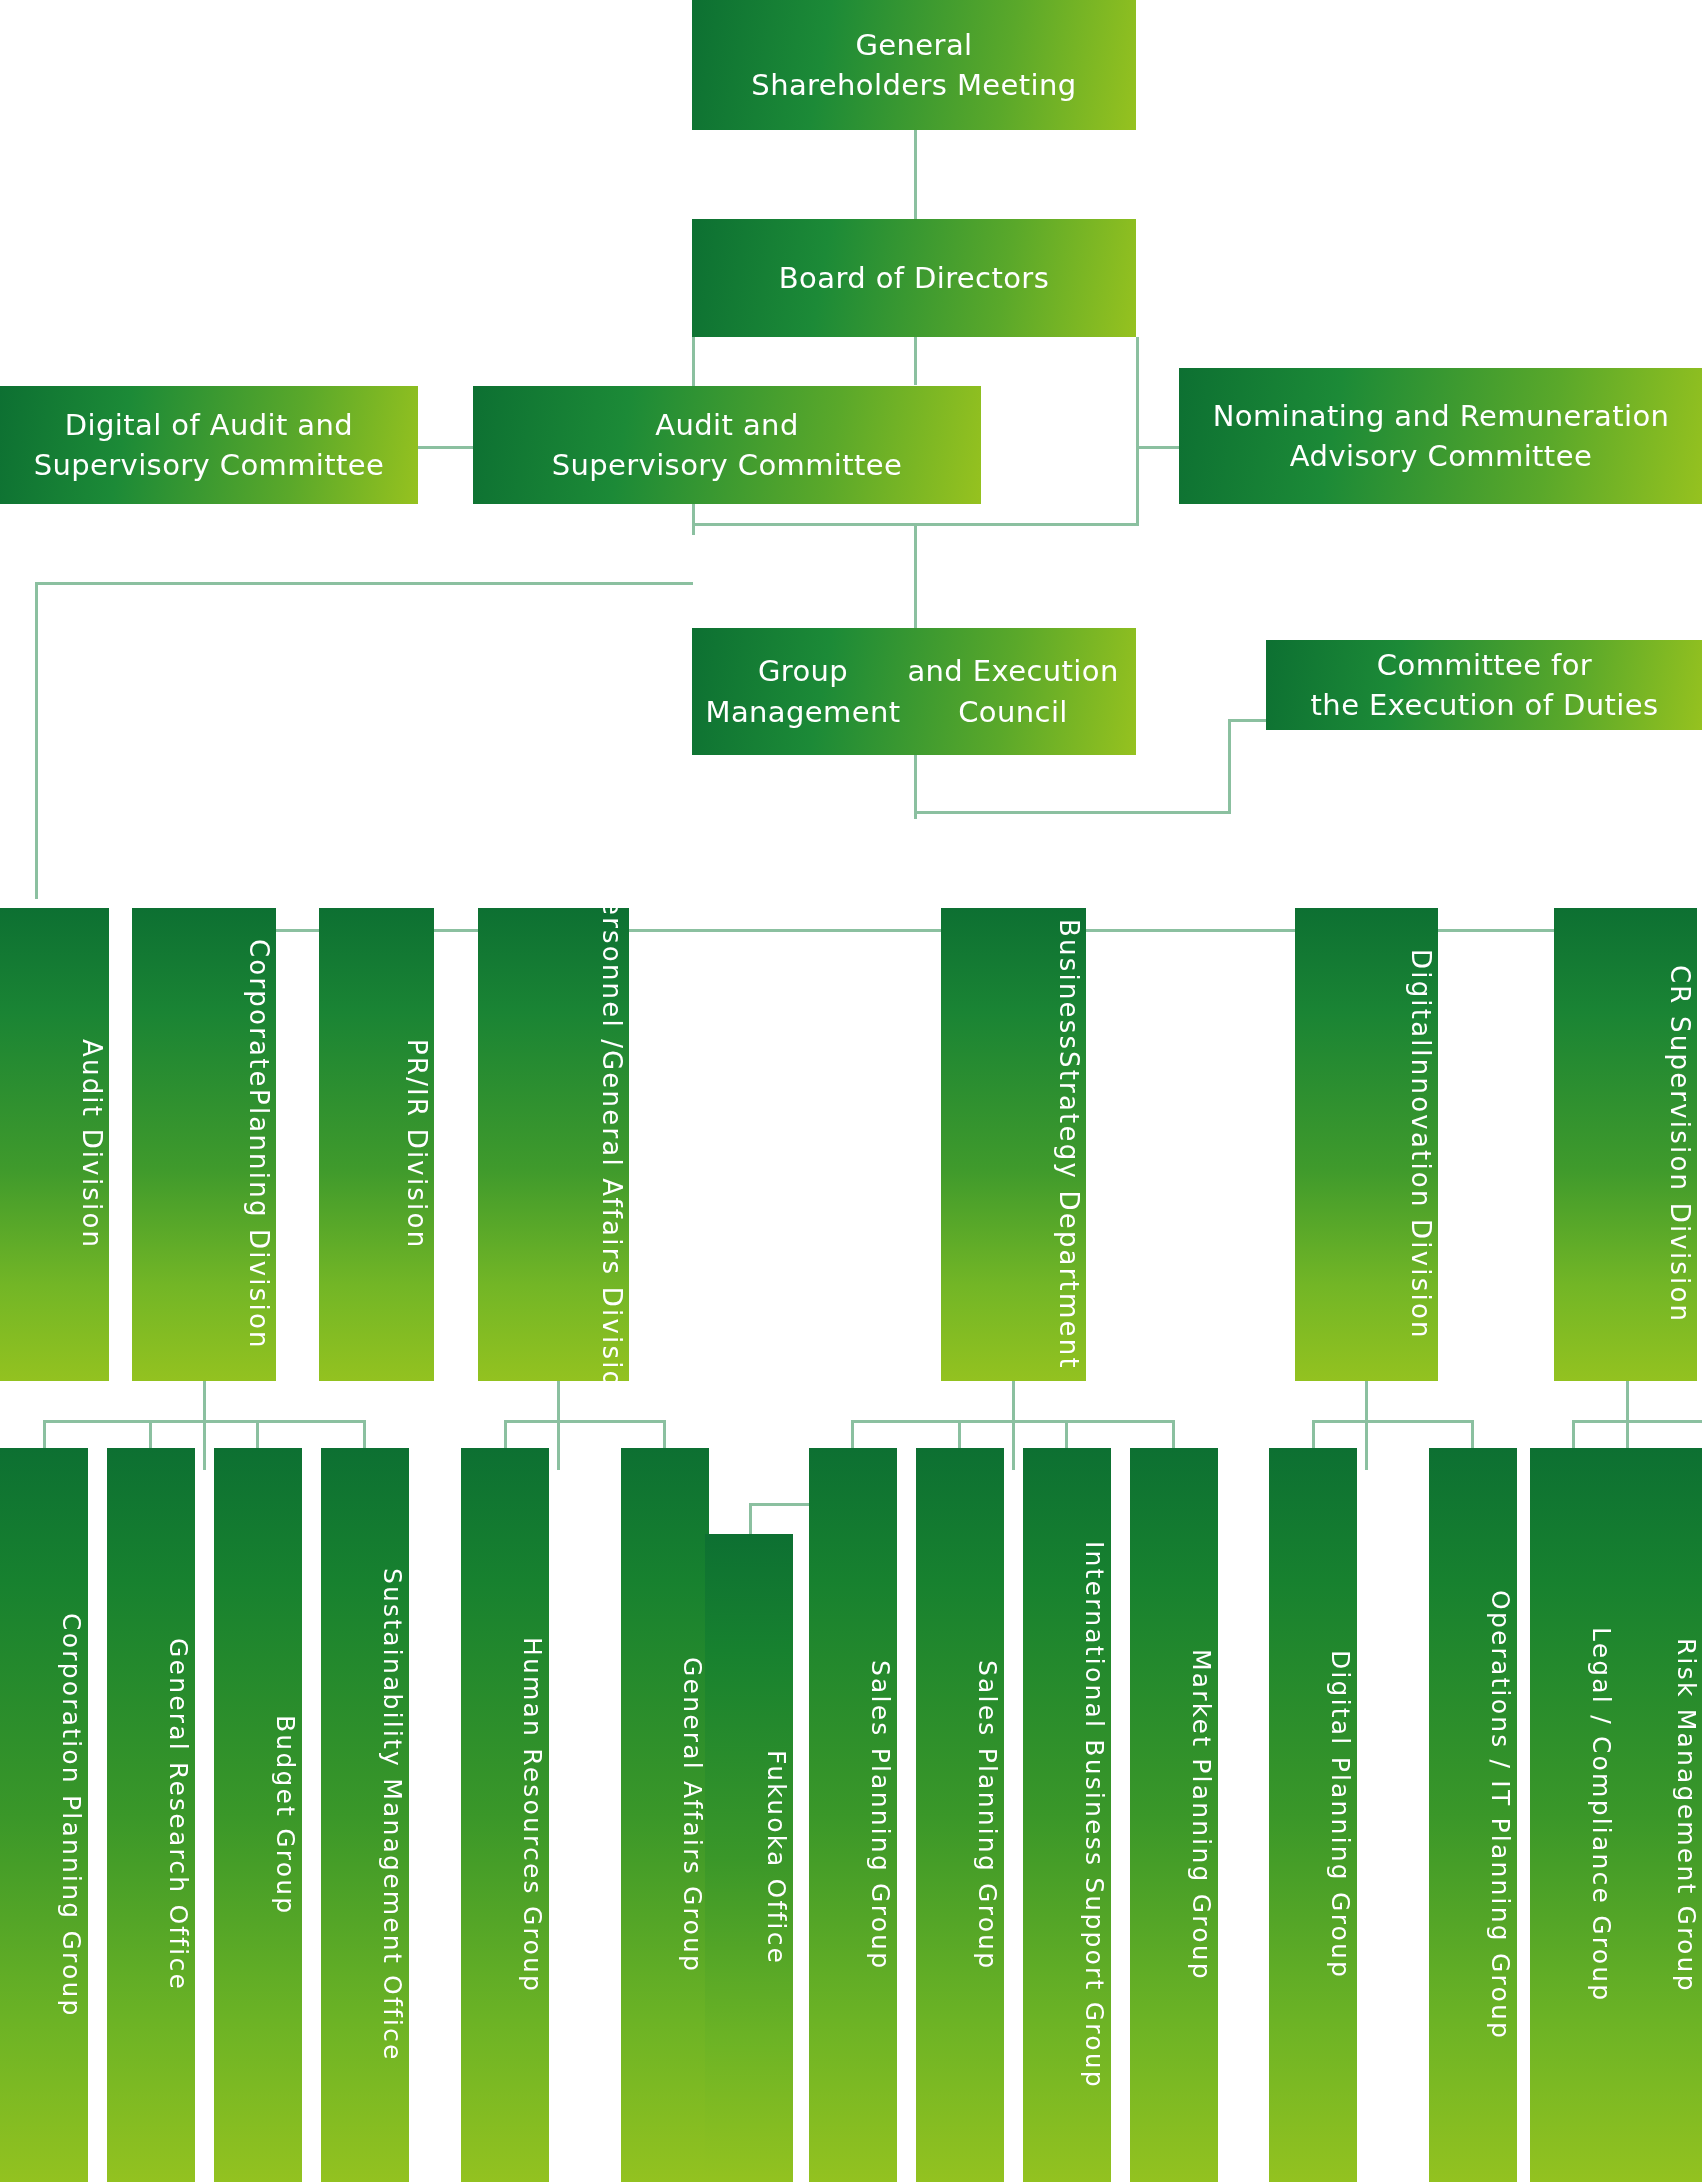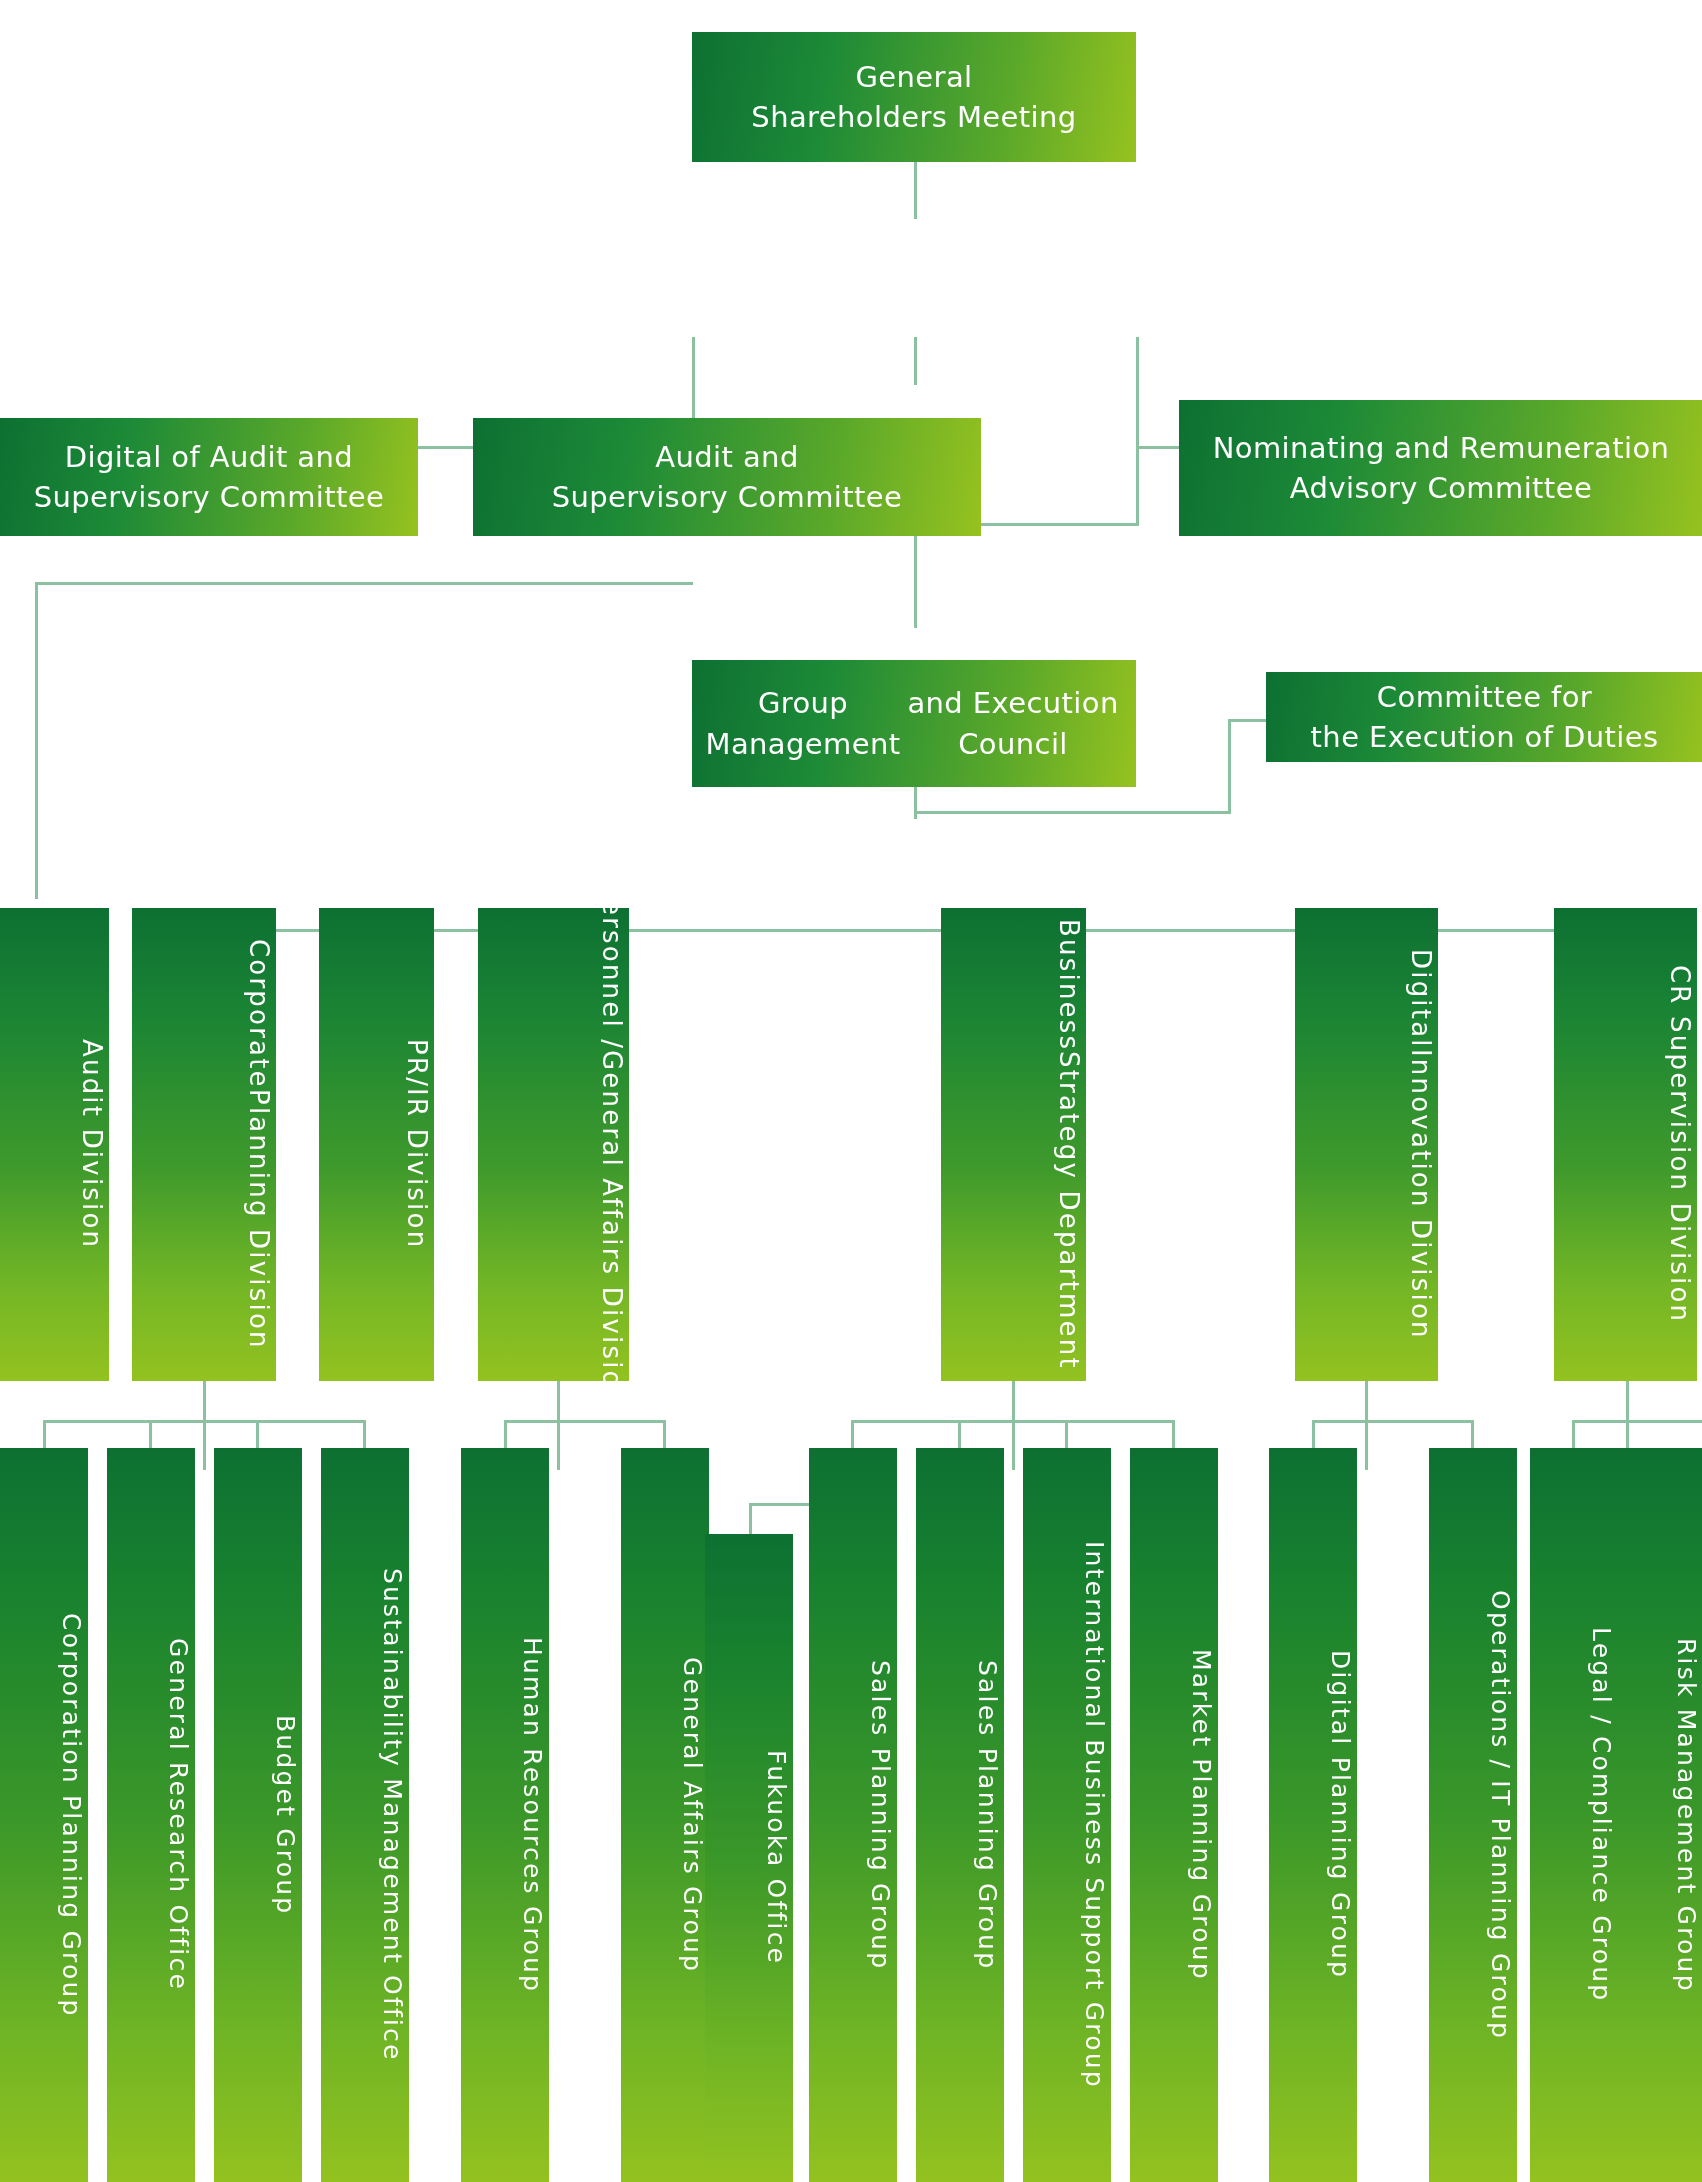--- a/index.html
+++ b/index.html
@@ -37,21 +37,20 @@
     justify-content: center;
     text-align: center;
     line-height: 1.38;
   }
   
   .box-h {
     background: linear-gradient(100deg, #0d7032 0%, #1c8a37 30%, #5aa82a 70%, #96c21f 100%);
     font-size: 29px;
     letter-spacing: 0.4px;
     padding: 6px 12px;
-    margin-top: 32px;
   }
   
   .box-v {
     background: linear-gradient(180deg, #0d7032 0%, #1a8434 22%, #3f9a2c 55%, #73b626 80%, #93c220 100%);
     writing-mode: vertical-rl;
     text-orientation: mixed;
     font-size: 26px;
     letter-spacing: 2.2px;
     padding: 26px 0;
     align-items: flex-start;
@@ -143,20 +142,23 @@
 
   <div class="ln ln-v" style="left:1626px; top:1381px; height:89px;"></div>
   <div class="ln ln-h" style="left:1572px; top:1420px; width:162px;"></div>
   <div class="ln ln-v" style="left:1572px; top:1420px; height:51px;"></div>
 
   <div class="box box-h" style="left:692px; top:0px; width:444px; height:130px; flex-direction:column;">
     <span>General</span>
     <span>Shareholders Meeting</span>
   </div>
 
+  <div class="box box-h" style="left:692px; top:219px; width:444px; height:118px;">
+    <span>Board of Directors</span>
+  </div>
 
   <div class="box box-h" style="left:0px; top:386px; width:418px; height:118px; flex-direction:column;">
     <span>Digital of Audit and</span>
     <span>Supervisory Committee</span>
   </div>
 
   <div class="box box-h" style="left:473px; top:386px; width:508px; height:118px; flex-direction:column;">
     <span>Audit and</span>
     <span>Supervisory Committee</span>
   </div>

